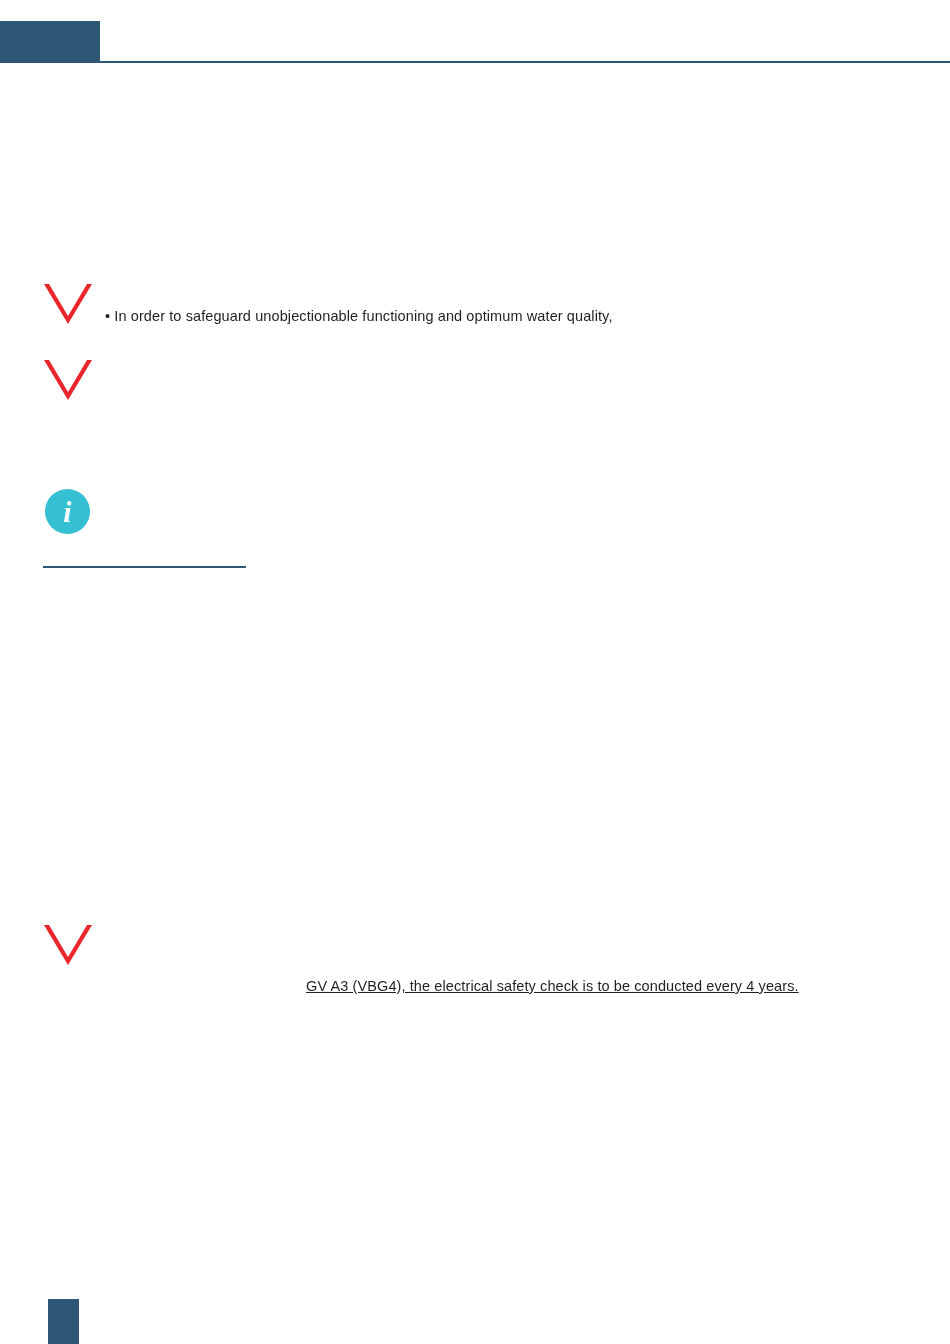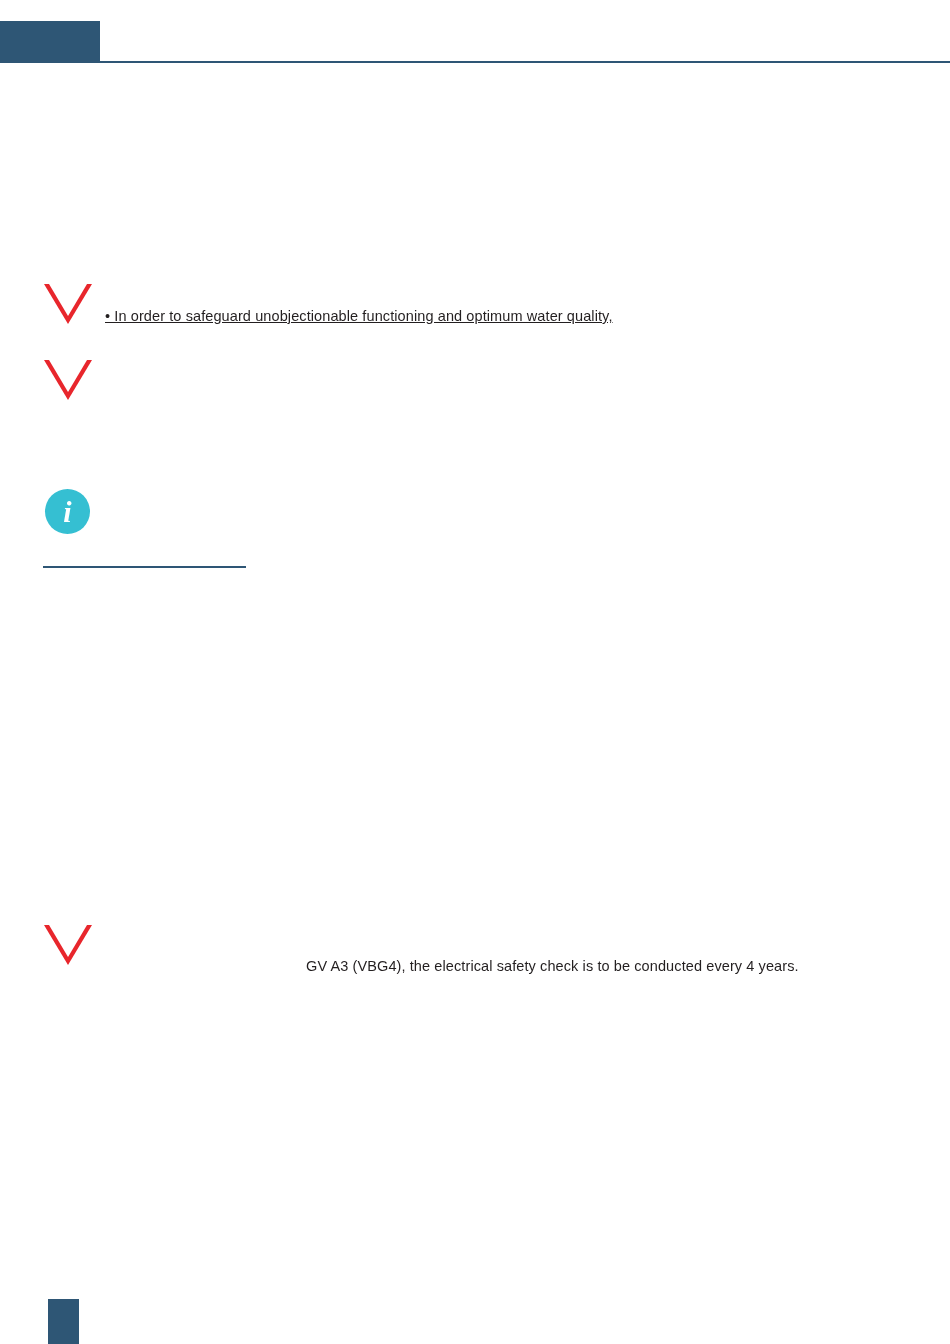--- a/index.html
+++ b/index.html
@@ -106,35 +106,35 @@
 <body>
 
 <div class="header-tab"></div>
 <div class="header-rule"></div>
 
 <div class="tri-wrap" style="left:44px; top:284px;">
   <div class="tri tri-outer" style="left:0; top:0;"></div>
   <div class="tri tri-inner"></div>
 </div>
 
-<div class="para" style="left:105px; top:307px;text-decoration:underline;">• In order to safeguard unobjectionable functioning and optimum water quality,</div>
+<div class="para" style="left:105px; top:307px;">• In order to safeguard unobjectionable functioning and optimum water quality,</div>
 
 <div class="tri-wrap" style="left:44px; top:360px;">
   <div class="tri tri-outer" style="left:0; top:0;"></div>
   <div class="tri tri-inner"></div>
 </div>
 
 <div class="para" style="left:105px; top:383px;"></div>
 
 <div class="info-icon" style="left:45px; top:489px;">i</div>
 
 <div class="para" style="left:105px; top:511px;"></div>
 
 <div class="rule-short"></div>
 
 <div class="tri-wrap" style="left:44px; top:925px;">
   <div class="tri tri-outer" style="left:0; top:0;"></div>
   <div class="tri tri-inner"></div>
 </div>
 
-<div class="para" style="left:306px; top:957px;">GV A3 (VBG4), the electrical safety check is to be conducted every 4 years.</div>
+<div class="para" style="left:306px; top:977px;text-decoration:underline;">GV A3 (VBG4), the electrical safety check is to be conducted every 4 years.</div>
 
 <div class="footer-block"></div>
 
 </body></html>

